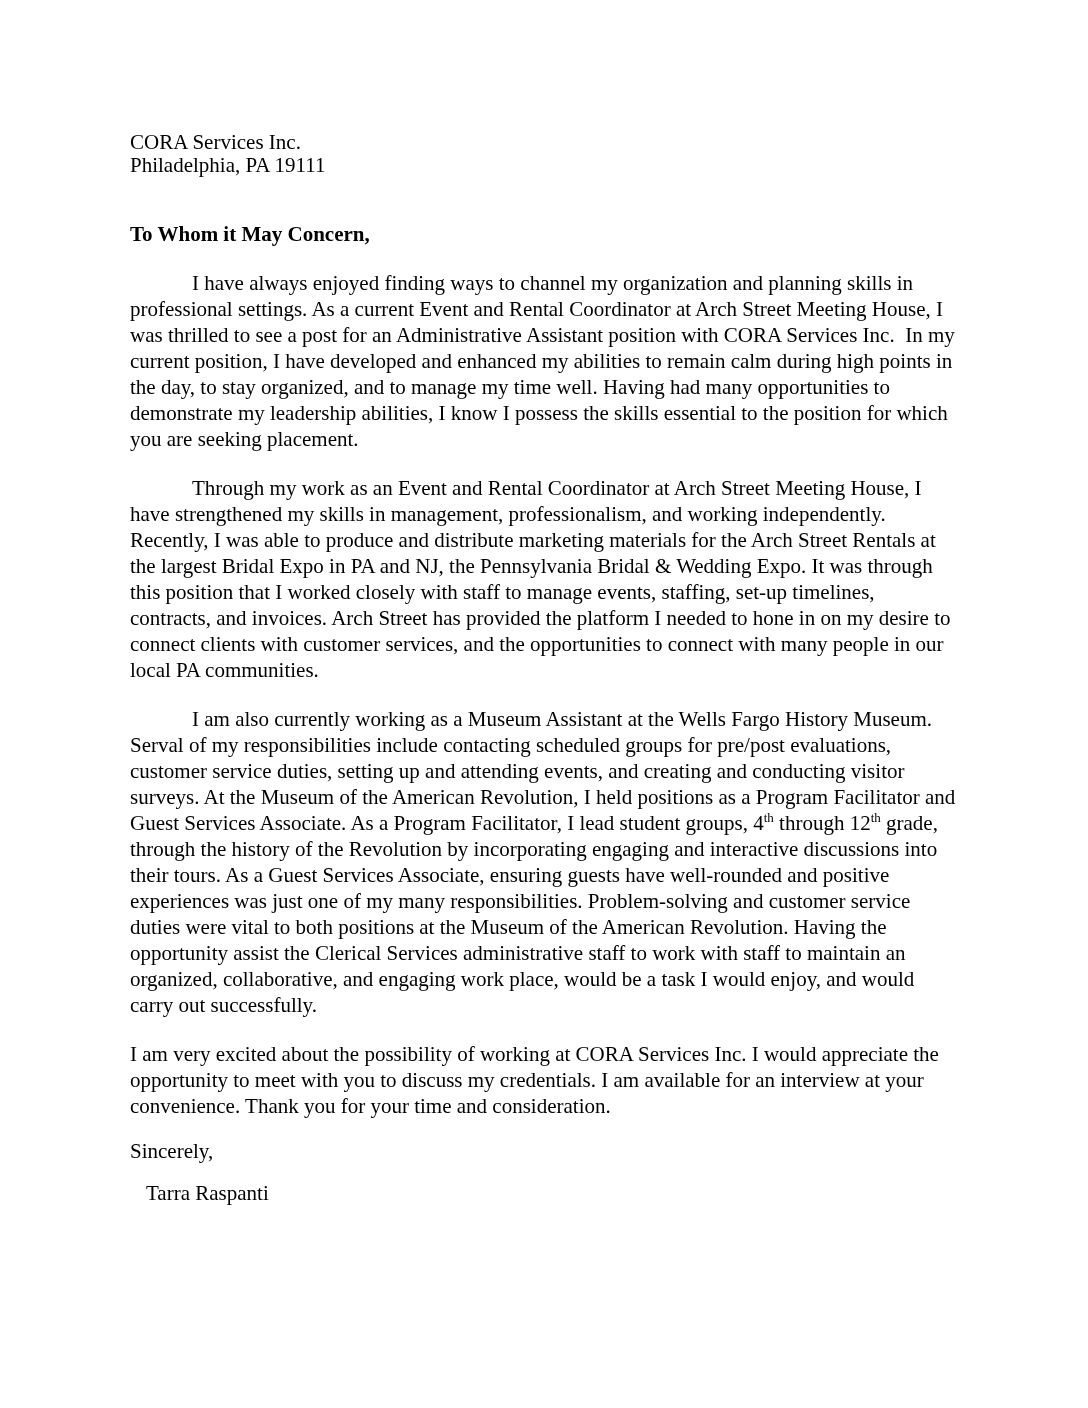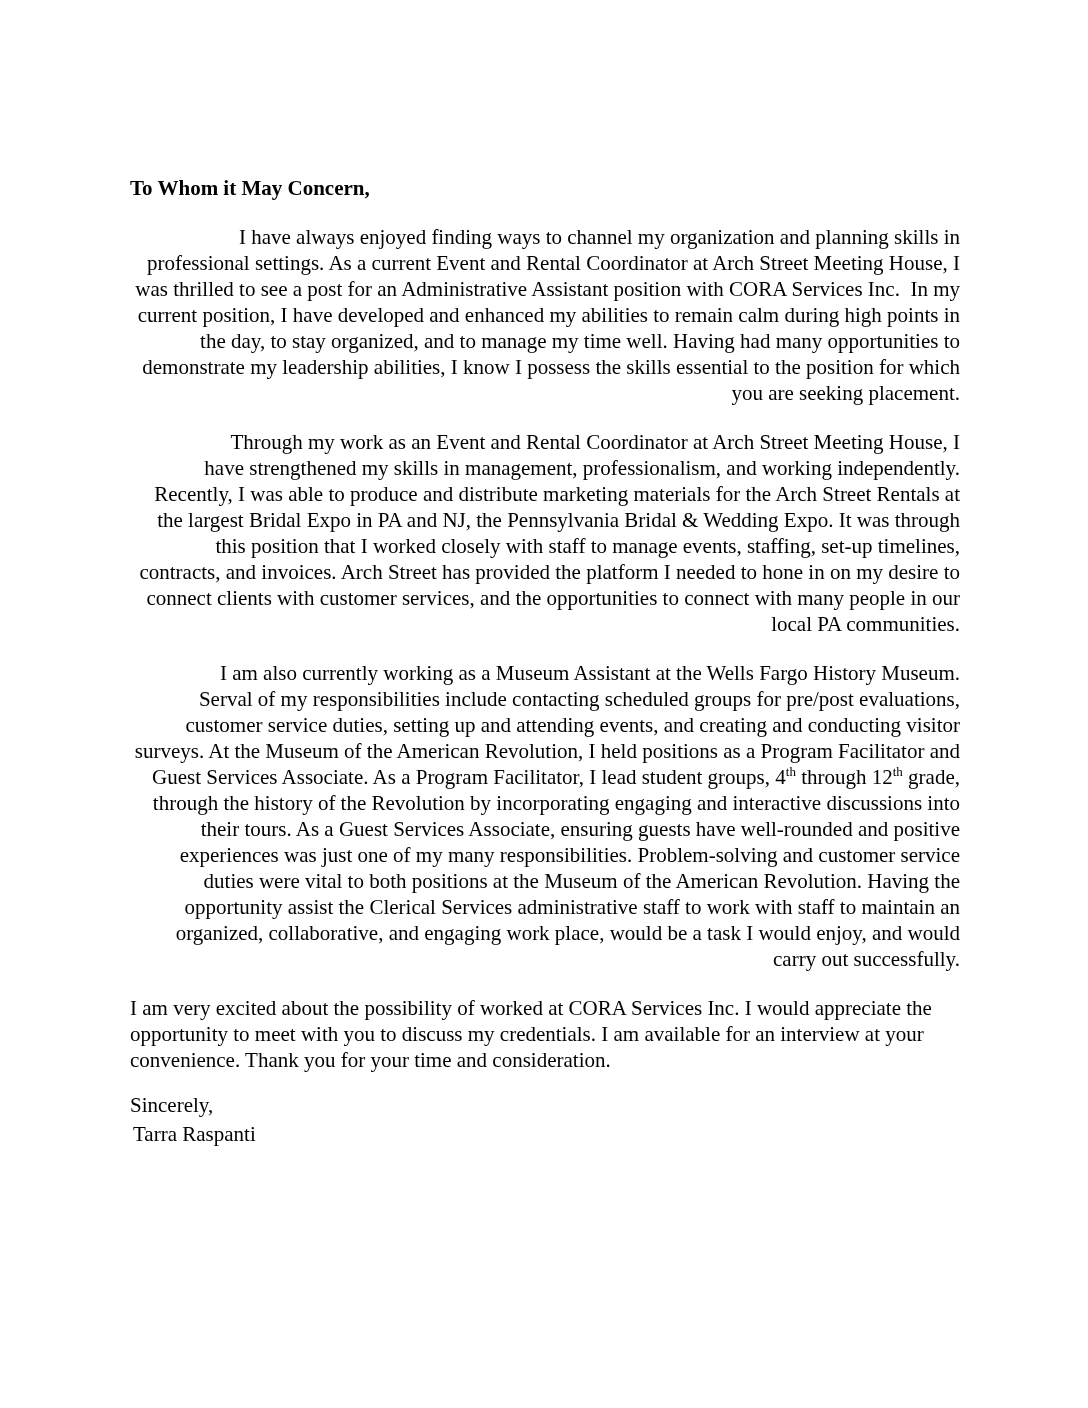--- a/index.html
+++ b/index.html
@@ -32,49 +32,50 @@
   .salutation {
     margin: 44px 0 0 0;
     font-weight: bold;
   }
   .paragraphs p {
     margin: 23px 0 0 0;
     white-space: pre-wrap;
   }
   .paragraphs p.indent {
     text-indent: 62px;
-    text-align: right;
   }
   .paragraphs sup {
     font-size: 13px;
     line-height: 0;
     vertical-align: super;
   }
   .closing {
     margin: 19px 0 0 0;
   }
   .signature {
-    margin: 3px;
+    margin: 16px;
   }
 </style>
 </head>
 <body>
 
 <div class="page">
   <div class="content">
 
     <div class="address">
+      <p>CORA Services Inc.</p>
+      <p>Philadelphia, PA 19111</p>
     </div>
 
     <p class="salutation">To Whom it May Concern,</p>
 
     <div class="paragraphs" id="paragraphs">
         <p class="indent"><span>I have always enjoyed finding ways to channel my organization and planning skills in professional settings. As a current Event and Rental Coordinator at Arch Street Meeting House, I was thrilled to see a post for an Administrative Assistant position with CORA Services Inc.  In my current position, I have developed and enhanced my abilities to remain calm during high points in the day, to stay organized, and to manage my time well. Having had many opportunities to demonstrate my leadership abilities, I know I possess the skills essential to the position for which you are seeking placement.</span></p>
         <p class="indent"><span>Through my work as an Event and Rental Coordinator at Arch Street Meeting House, I have strengthened my skills in management, professionalism, and working independently. Recently, I was able to produce and distribute marketing materials for the Arch Street Rentals at the largest Bridal Expo in PA and NJ, the Pennsylvania Bridal &amp; Wedding Expo. It was through this position that I worked closely with staff to manage events, staffing, set-up timelines, contracts, and invoices. Arch Street has provided the platform I needed to hone in on my desire to connect clients with customer services, and the opportunities to connect with many people in our local PA communities.</span></p>
         <p class="indent"><span>I am also currently working as a Museum Assistant at the Wells Fargo History Museum. Serval of my responsibilities include contacting scheduled groups for pre/post evaluations, customer service duties, setting up and attending events, and creating and conducting visitor surveys. At the Museum of the American Revolution, I held positions as a Program Facilitator and Guest Services Associate. As a Program Facilitator, I lead student groups, 4</span><sup>th</sup><span> through 12</span><sup>th</sup><span> grade, through the history of the Revolution by incorporating engaging and interactive discussions into their tours. As a Guest Services Associate, ensuring guests have well-rounded and positive experiences was just one of my many responsibilities. Problem-solving and customer service duties were vital to both positions at the Museum of the American Revolution. Having the opportunity assist the Clerical Services administrative staff to work with staff to maintain an organized, collaborative, and engaging work place, would be a task I would enjoy, and would carry out successfully.</span></p>
-        <p><span>I am very excited about the possibility of worked at CORA Services Inc. I would appreciate the opportunity to meet with you to discuss my credentials. I am available for an interview at your convenience. Thank you for your time and consideration.</span></p>
+        <p><span>I am very excited about the possibility of working at CORA Services Inc. I would appreciate the opportunity to meet with you to discuss my credentials. I am available for an interview at your convenience. Thank you for your time and consideration.</span></p>
       </div>
 
     <p class="closing">Sincerely,</p>
     <p class="signature">Tarra Raspanti</p>
 
   </div>
 </div>
 
 </body></html>

